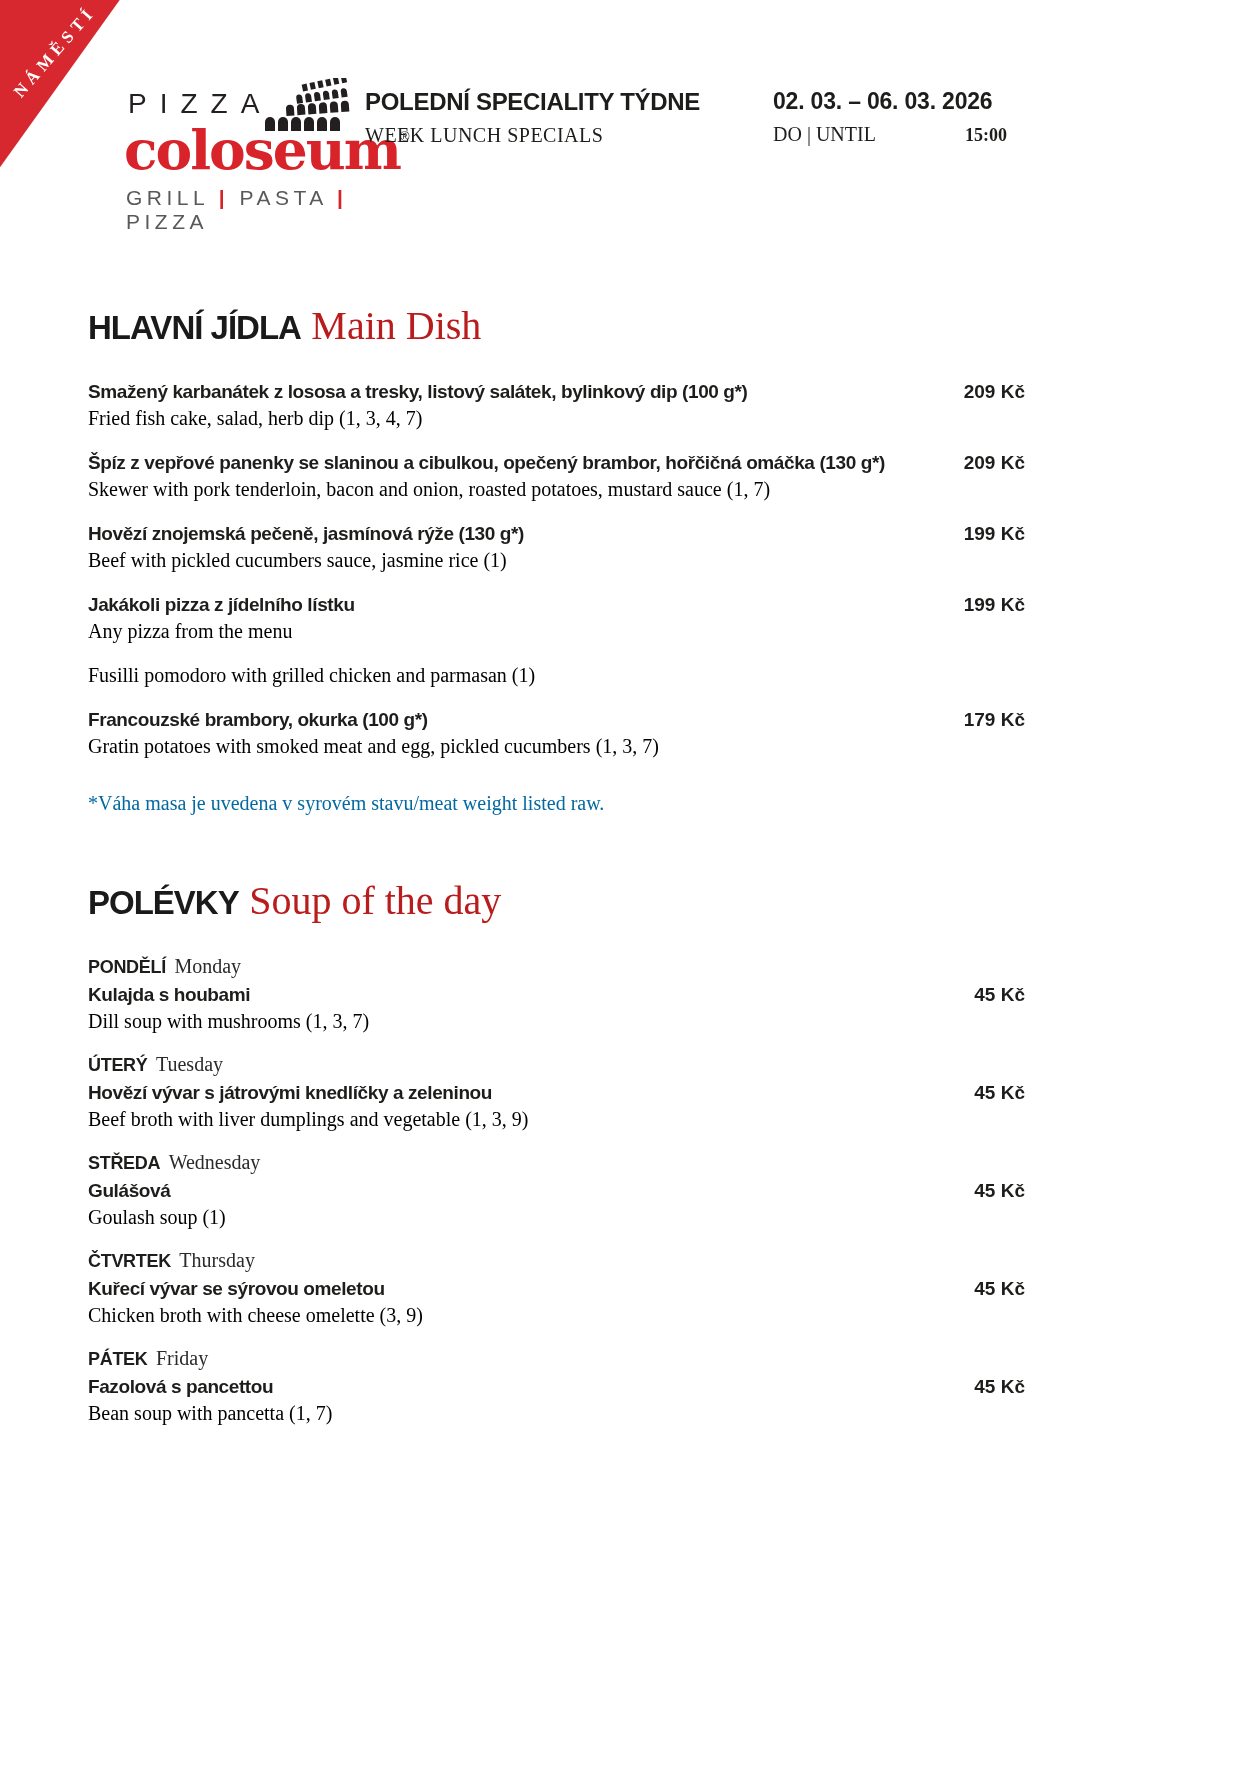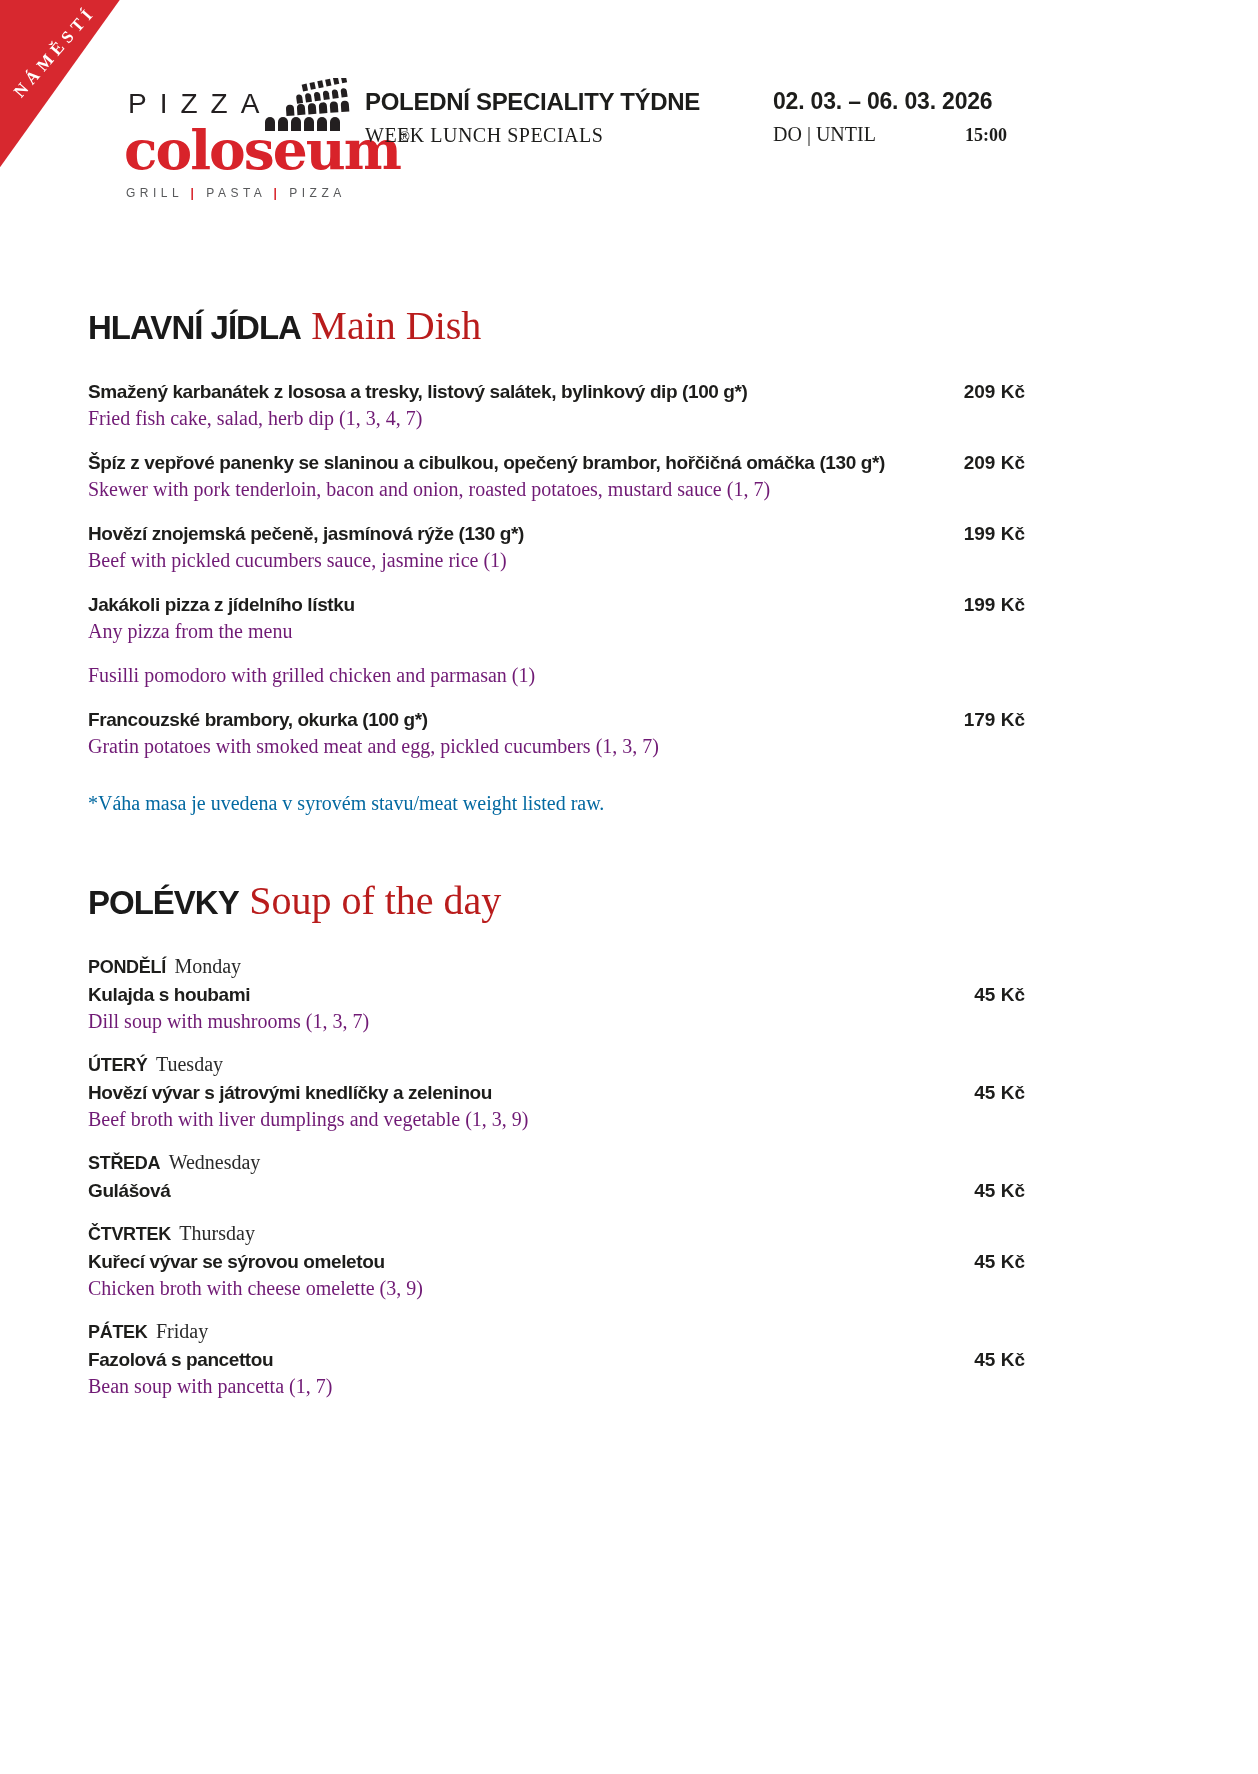--- a/index.html
+++ b/index.html
@@ -31,21 +31,21 @@
   .colo-icon { position:absolute; left:140px; top:-10px; }
   .logo-coloseum {
     position:relative;
     font-family:"DejaVu Serif","Liberation Serif",serif; font-weight:bold;
     font-size:55px; line-height:1.0; letter-spacing:-2px; color:#d8232a;
     margin-top:2px;
   }
   .logo-reg { font-size:13px; letter-spacing:0; vertical-align:28px; color:#3a3a3a; font-family:"Liberation Sans",sans-serif; font-weight:normal;}
   .logo-tagline {
     margin-top:9px; margin-left:2px;
-    font-size:12px; letter-spacing:4.5px; color:#58595b; font-weight:500;
+    font-size:21px; letter-spacing:4.5px; color:#58595b; font-weight:500;
   }
   .logo-tagline .pipe { color:#d8232a; font-weight:bold; }
 
   
   .header-mid { position:absolute; left:365px; top:88px; }
   .header-title { font-size:24px; font-weight:bold; letter-spacing:-0.3px; color:#1d1d1b; }
   .header-sub {
     margin-top:8px; font-family:"Liberation Serif","DejaVu Serif",serif;
     font-size:20px; letter-spacing:0.5px; color:#1d1d1b;
   }
@@ -72,21 +72,21 @@
   .dish-name {
     font-size:19px; font-weight:bold; letter-spacing:-0.4px; color:#1d1d1b;
     line-height:27px; white-space:nowrap;
   }
   .dish-price {
     font-size:19px; font-weight:bold; color:#1d1d1b; white-space:nowrap;
     margin-left:12px;
   }
   .dish-desc {
     font-family:"Liberation Serif","DejaVu Serif",serif; font-size:20px;
-    color:#701a75; line-height:27px; margin-top:0px;
+    color:#000000; line-height:27px; margin-top:0px;
   }
 
   .note {
     font-family:"Liberation Serif","DejaVu Serif",serif; font-size:20px;
     color:#0369a1; margin-top:32px;
   }
 
   .soups-section { margin-top:66px; }
   .soup { margin-bottom:16px; }
   .soup-day { line-height:27px; }
@@ -250,20 +250,21 @@
 
       <div class="soup">
         <div class="soup-day">
           <span class="day-cs">STŘEDA</span>
           <span class="day-en">Wednesday</span>
         </div>
         <div class="dish-head">
           <span class="dish-name">Gulášová</span>
           <span class="dish-price">45 Kč</span>
         </div>
+        <div class="dish-desc">Goulash soup (1)</div>
       </div>
 
       <div class="soup">
         <div class="soup-day">
           <span class="day-cs">ČTVRTEK</span>
           <span class="day-en">Thursday</span>
         </div>
         <div class="dish-head">
           <span class="dish-name">Kuřecí vývar se sýrovou omeletou</span>
           <span class="dish-price">45 Kč</span>

